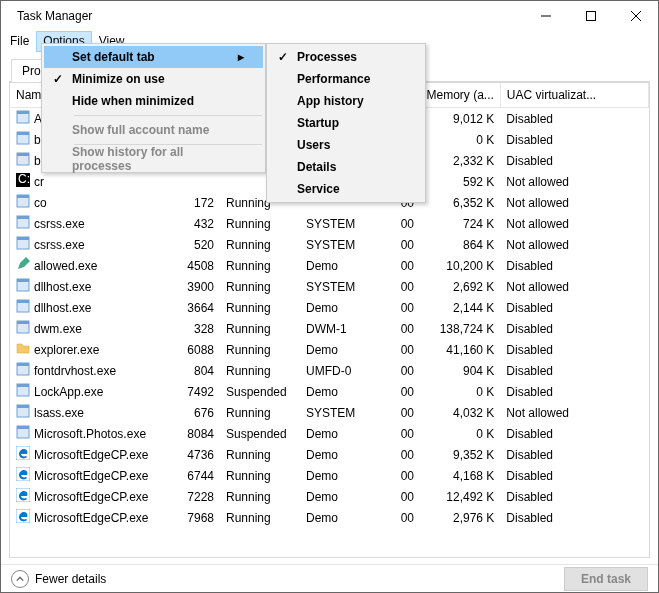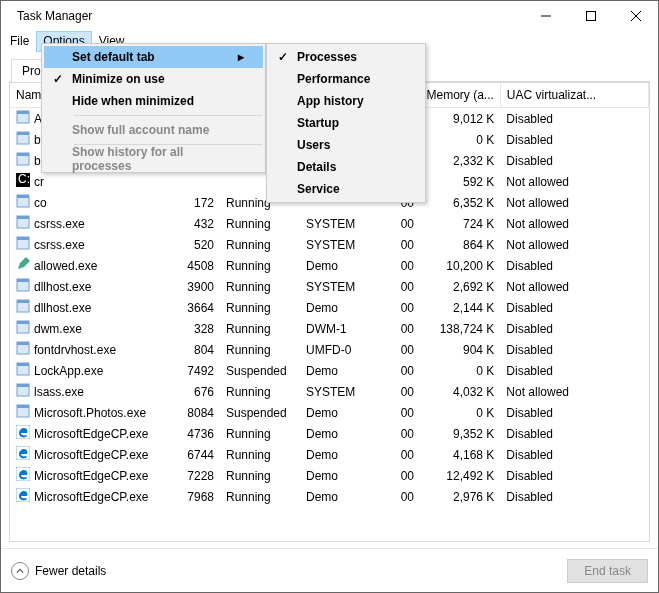--- a/index.html
+++ b/index.html
@@ -16,25 +16,25 @@
 .tab { padding: 4px 10px; border: 1px solid #d9d9d9; border-bottom: none; background: #fff; margin-right: 2px; position: relative; top: 1px; }
 .content { flex: 1; overflow: hidden; position: relative; border: 1px solid #d9d9d9; margin: 0 8px 6px 8px; }
 .table-scroll { position: absolute; inset: 0; overflow-y: scroll; overflow-x: hidden; }
 table { border-collapse: collapse; width: 100%; }
 thead th { position: sticky; top: 0; background: #fff; font-weight: normal; text-align: left; padding: 5px 6px; border-right: 1px solid #e5e5e5; border-bottom: 1px solid #e5e5e5; white-space: nowrap; font-size: 12px; }
 thead th.right { text-align: right; }
 tbody td { padding: 2px 6px; white-space: nowrap; font-size: 12px; height: 19px; }
 tbody td.right { text-align: right; }
 .proc-name { display: flex; align-items: center; gap: 4px; }
 .ico { width: 14px; height: 14px; display: inline-block; flex-shrink: 0; }
-.statusbar { height: 44px; border-top: 1px solid #e5e5e5; display: flex; align-items: center; padding: 0 10px; gap: 6px; }
+.statusbar { height: 28px; border-top: 1px solid #e5e5e5; display: flex; align-items: center; padding: 0 10px; gap: 6px; }
 .fewer-btn { display: flex; align-items: center; gap: 6px; cursor: default; }
 .chev-circle { width: 18px; height: 18px; border: 1px solid #888; border-radius: 50%; display: flex; align-items: center; justify-content: center; }
 .chev-circle svg { width: 8px; height: 8px; }
-.end-task { margin-left: auto; padding: 4px 16px; border: 1px solid #ccc; background: #e1e1e1; color: #888; }
+.end-task { margin-left: auto; padding: 4px 16px; border: 1px solid #ccc; background: #e1e1e1; color: #888; font-weight: bold; }
 .dropdown { position: absolute; background: #f2f2f2; border: 1px solid #ccc; box-shadow: 2px 2px 4px rgba(0,0,0,0.2); z-index: 100; padding: 2px; }
 .dropdown .item { display: flex; align-items: center; height: 22px; padding-right: 16px; font-weight: bold; }
 .dropdown .item .mark { width: 28px; display: flex; justify-content: center; align-items: center; }
 .dropdown .item .label { flex: 1; padding-right: 20px; }
 .dropdown .item .arr { width: 12px; display: flex; justify-content: center; }
 .dropdown .item.highlight { background: #91c9f7; }
 .dropdown .item.disabled { color: #888; }
 .dropdown .sep { height: 1px; background: #d7d7d7; margin: 3px 1px 3px 30px; }
 .options-menu { top: 43px; left: 41px; width: 225px; }
 .submenu { top: 43px; left: 266px; width: 160px; }
@@ -284,20 +284,36 @@
               <td class="col-status">Running</td>
               <td class="col-user">DWM-1</td>
               <td class="col-cpu right">00</td>
               <td class="col-mem right">138,724 K</td>
               <td class="col-uac">Disabled</td>
             </tr>
             <tr>
               <td class="col-name">
                 <span class="proc-name">
                   <span><svg class="ico" viewBox="0 0 14 14">
+                      <path d="M1 3h5l1 2h6v7H1z" fill="#f5c869" stroke="#d4a23f" stroke-width="0.5"></path>
+                    </svg></span>
+                  <span>explorer.exe</span>
+                </span>
+              </td>
+              <td class="col-pid right">6088</td>
+              <td class="col-status">Running</td>
+              <td class="col-user">Demo</td>
+              <td class="col-cpu right">00</td>
+              <td class="col-mem right">41,160 K</td>
+              <td class="col-uac">Disabled</td>
+            </tr>
+            <tr>
+              <td class="col-name">
+                <span class="proc-name">
+                  <span><svg class="ico" viewBox="0 0 14 14">
                       <rect x="1" y="1" width="12" height="12" fill="#dbe9f7" stroke="#6ea0d6" stroke-width="1"></rect>
                       <rect x="1" y="1" width="12" height="3" fill="#6ea0d6"></rect>
                     </svg></span>
                   <span>fontdrvhost.exe</span>
                 </span>
               </td>
               <td class="col-pid right">804</td>
               <td class="col-status">Running</td>
               <td class="col-user">UMFD-0</td>
               <td class="col-cpu right">00</td>

